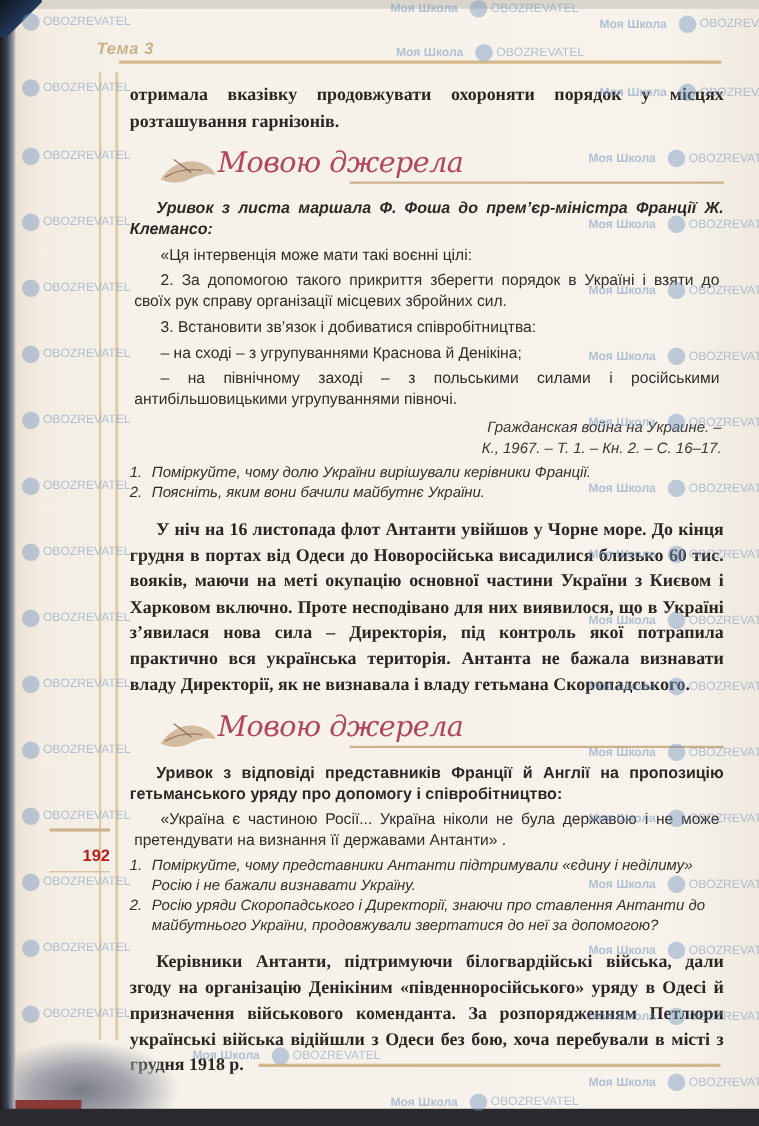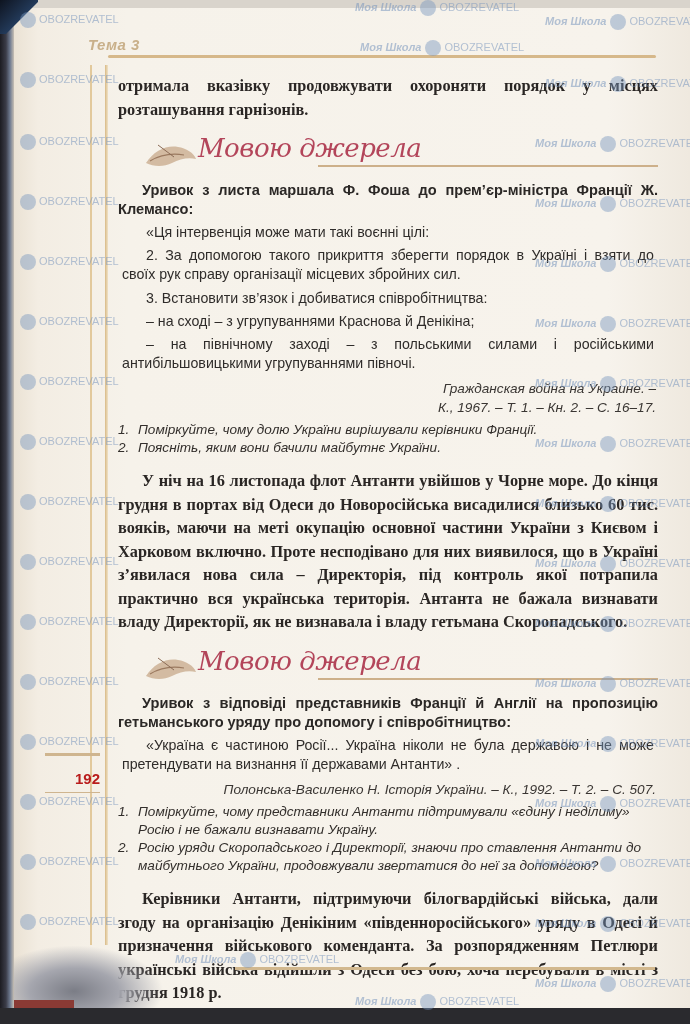--- a/index.html
+++ b/index.html
@@ -88,21 +88,21 @@
   .building {
     position:absolute; left:14px; top:945px; width:150px; height:66px;
     background:radial-gradient(ellipse at 40% 70%,#7b7d86 0%,#a5a6ae 35%,rgba(220,215,205,0) 70%);
   }
   .building-red { position:absolute; left:14px; top:1000px; width:60px; height:12px; background:#8a3a34; }
   .bottom-band { position:absolute; left:0; top:1008px; width:690px; height:16px; background:#2a2a2e; }
   .watermark {
     position:absolute; font-family:"Liberation Sans", sans-serif; font-size:11px;
     color:rgba(120,150,190,0.55); white-space:nowrap; pointer-events:none;
   }
-  .watermark .ms { font-style:italic; font-weight:bold; margin-right:4px; }
+  .watermark .ms { font-weight:bold; margin-right:11px; }
   .watermark .circ {
     display:inline-block; width:16px; height:16px; border-radius:50%;
     background:rgba(120,150,190,0.45); vertical-align:middle; margin-right:3px;
   }
 </style>
 </head>
 <body>
 
 <div class="page"></div>
 <div class="spine"></div>
@@ -123,21 +123,21 @@
   <div class="source-head">
     <svg class="quill" viewBox="0 0 54 34">
       <path d="M2 26 C10 14, 22 8, 34 10 C42 11, 50 16, 52 22 C44 20, 36 22, 28 26 C20 30, 10 30, 2 26 Z" fill="#c7a88a" opacity="0.75"></path>
       <path d="M6 24 C16 18, 28 16, 40 18" stroke="#9b7a60" stroke-width="1.2" fill="none"></path>
       <path d="M14 8 L30 20" stroke="#8a6a55" stroke-width="1" fill="none"></path>
     </svg>
     <span class="source-title">Мовою джерела</span>
     <div class="source-line"></div>
   </div>
 
-  <p class="src-bold" style="text-indent:24px; margin-left:-24px; padding-left:24px; margin-left:0; padding-left:0;">Уривок з листа маршала Ф. Фоша до прем’єр-міністра Франції Ж. Клемансо:</p>
+  <p class="src-bold" style="text-indent:24px; margin-left:-24px; padding-left:24px; margin-left:0; padding-left:0;font-style:italic;">Уривок з листа маршала Ф. Фоша до прем’єр-міністра Франції Ж. Клемансо:</p>
   <p class="src-text">«Ця інтервенція може мати такі воєнні цілі:</p>
   <p class="src-text">2. За допомогою такого прикриття зберегти порядок в Україні і взяти до своїх рук справу організації місцевих збройних сил.</p>
   <p class="src-text">3. Встановити зв’язок і добиватися співробітництва:</p>
   <p class="src-text">– на сході – з угрупуваннями Краснова й Денікіна;</p>
   <p class="src-text">– на північному заході – з польськими силами і російськими антибільшовицькими угрупуваннями півночі.</p>
 
   <div class="citation">
     <div>Гражданская война на Украине. –</div>
     <div>К., 1967. – Т. 1. – Кн. 2. – С. 16–17.</div>
   </div>
@@ -161,23 +161,20 @@
       <path d="M6 24 C16 18, 28 16, 40 18" stroke="#9b7a60" stroke-width="1.2" fill="none"></path>
       <path d="M14 8 L30 20" stroke="#8a6a55" stroke-width="1" fill="none"></path>
     </svg>
     <span class="source-title">Мовою джерела</span>
     <div class="source-line"></div>
   </div>
 
   <p class="src-bold">Уривок з відповіді представників Франції й Англії на пропозицію гетьманського уряду про допомогу і співробітництво:</p>
   <p class="src-text">«Україна є частиною Росії... Україна ніколи не була державою і не може претендувати на визнання її державами Антанти» .</p>
 
-  <div class="citation">
-    <div>Полонська-Василенко Н. Історія України. – К., 1992. – Т. 2. – С. 507.</div>
-  </div>
 
   <ul class="questions">
     <li>
       <span class="qn">1.</span>
       <span>Поміркуйте, чому представники Антанти підтримували «єдину і неділиму» Росію і не бажали визнавати Україну.</span>
     </li>
     <li>
       <span class="qn">2.</span>
       <span>Росію уряди Скоропадського і Директорії, знаючи про ставлення Антанти до майбутнього України, продовжували звертатися до неї за допомогою?</span>
     </li>

